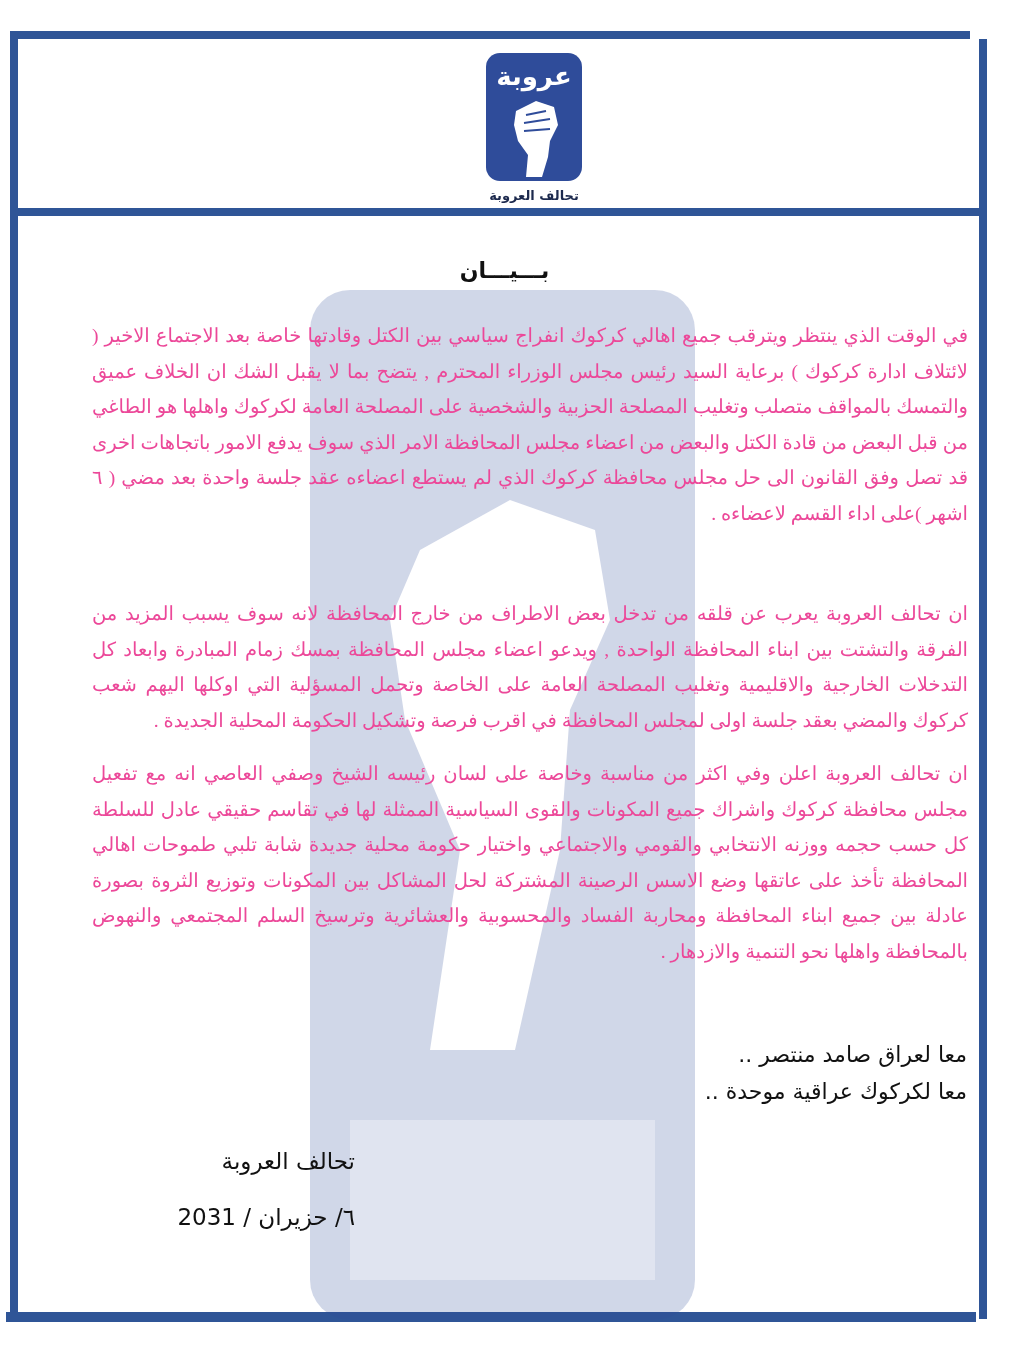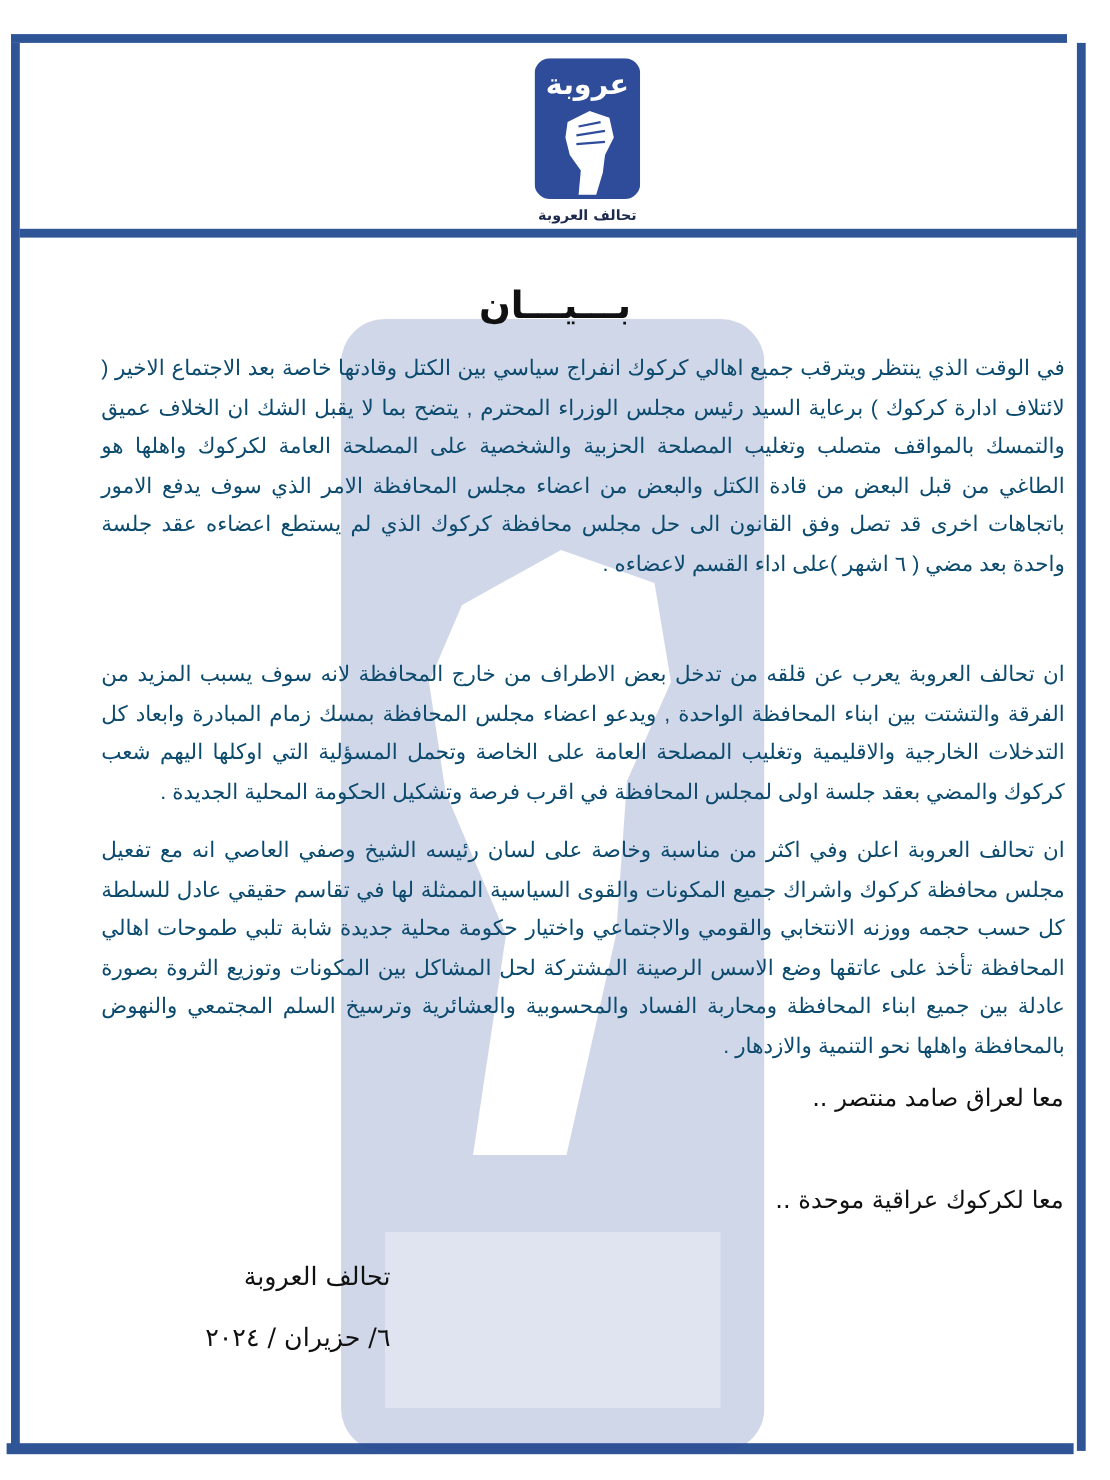--- a/index.html
+++ b/index.html
@@ -42,50 +42,50 @@
     opacity: 0.22;
     pointer-events: none;
   }
 
   .title {
     position: absolute;
     left: 0;
     right: 0;
     top: 258px;
     text-align: center;
-    font-size: 34px;
+    font-size: 22px;
     font-weight: bold;
     direction: rtl;
     letter-spacing: 1px;
   }
 
   .body-text {
     position: absolute;
     left: 92px;
     width: 876px;
     direction: rtl;
     text-align: justify;
     font-size: 19.5px;
     line-height: 35.5px;
-    font-family: Liberation Sans, sans-serif;
-    color: #0c4a6e;
+    font-family: Liberation Serif, serif;
+    color: #ec4899;
   }
   .p1 { top: 318px; }
   .p2 { top: 552px; margin-top: 44px; }
   .p3 { top: 756px; }
   .body-text p { margin: 0; text-align-last: right; }
 
   .slogan {
     position: absolute;
     right: 42px;
     direction: rtl;
     font-size: 22px;
     font-family: "DejaVu Sans", "Liberation Sans", sans-serif;
   }
-  .slogan-1 { top: 986px; }
+  .slogan-1 { top: 1042px; }
   .slogan-2 { top: 1079px; }
 
   .signature {
     position: absolute;
     left: 150px;
     width: 205px;
     direction: rtl;
     text-align: right;
     font-size: 23px;
     font-family: "DejaVu Sans", "Liberation Sans", sans-serif;
@@ -133,13 +133,13 @@
   <p>ان تحالف العروبة يعرب عن قلقه من تدخل بعض الاطراف من خارج المحافظة لانه سوف يسبب المزيد من الفرقة والتشتت بين ابناء المحافظة الواحدة , ويدعو اعضاء مجلس المحافظة بمسك زمام المبادرة وابعاد كل التدخلات الخارجية والاقليمية وتغليب المصلحة العامة على الخاصة وتحمل المسؤلية التي اوكلها اليهم شعب كركوك والمضي بعقد جلسة اولى لمجلس المحافظة في اقرب فرصة وتشكيل الحكومة المحلية الجديدة .</p>
 </div>
 <div class="body-text p3">
   <p>ان تحالف العروبة اعلن وفي اكثر من مناسبة وخاصة على لسان رئيسه الشيخ وصفي العاصي انه مع تفعيل مجلس محافظة كركوك واشراك جميع المكونات والقوى السياسية الممثلة لها في تقاسم حقيقي عادل للسلطة كل حسب حجمه ووزنه الانتخابي والقومي والاجتماعي واختيار حكومة محلية جديدة شابة تلبي طموحات اهالي المحافظة تأخذ على عاتقها وضع الاسس الرصينة المشتركة لحل المشاكل بين المكونات وتوزيع الثروة بصورة عادلة بين جميع ابناء المحافظة ومحاربة الفساد والمحسوبية والعشائرية وترسيخ السلم المجتمعي والنهوض بالمحافظة واهلها نحو التنمية والازدهار .</p>
 </div>
 
 <div class="slogan slogan-1">معا لعراق صامد منتصر ..</div>
 <div class="slogan slogan-2">معا لكركوك عراقية موحدة ..</div>
 
 <div class="signature sig-name">تحالف العروبة</div>
-<div class="signature sig-date">٦/ حزيران / ٢٠٢٤</div>
+<div class="signature sig-date">٦/ حزيران / 2031</div>
 
 </body></html>

